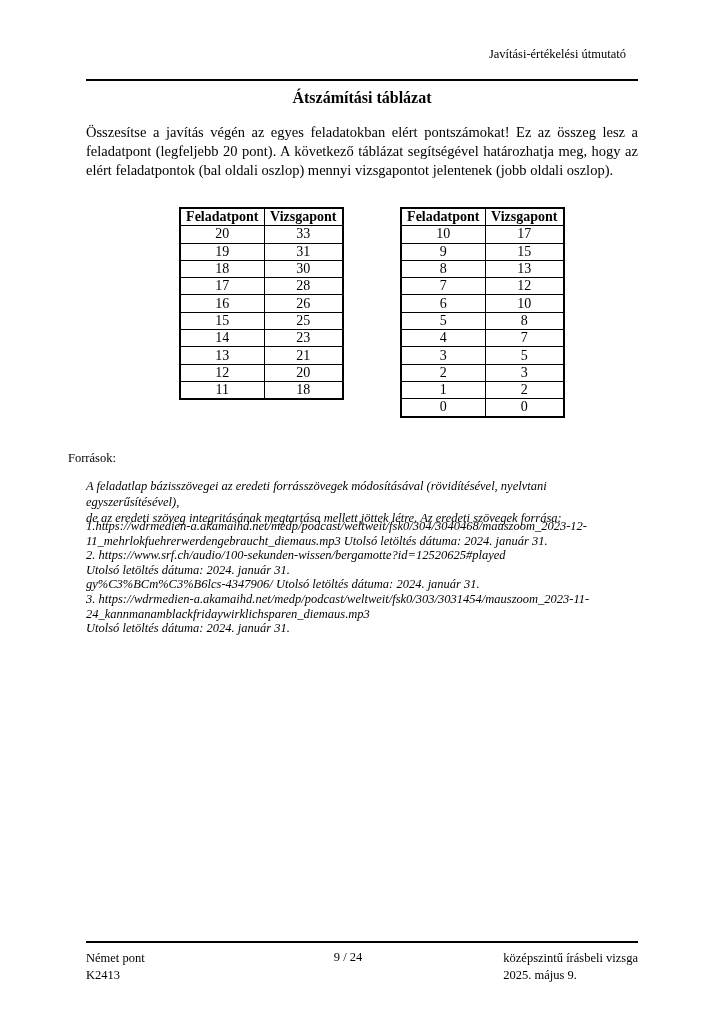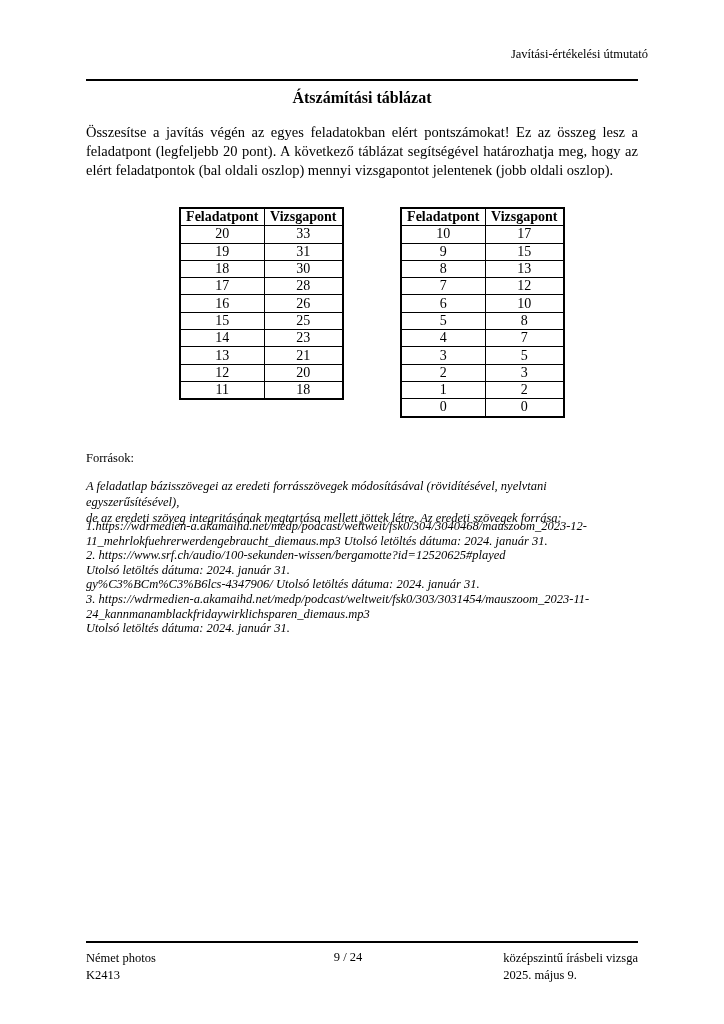--- a/index.html
+++ b/index.html
@@ -1,35 +1,35 @@
 <!DOCTYPE html>
 <html><head>
 <meta charset="utf-8">
 <style>
   html, body { margin: 0; padding: 0; background: #ffffff; }
   body { width: 724px; height: 1024px; position: relative; overflow: hidden;
          font-family: "Liberation Serif", "DejaVu Serif", serif; color: #000; }
   .abs { position: absolute; }
-  #running-header { top: 47px; right: 76px; font-size: 12.5px; }
+  #running-header { top: 47px; right: 98px; font-size: 12.5px; }
   #header-rule { top: 79px; left: 86px; width: 552px; height: 2px; background: #000; }
   #page-title { top: 89px; left: 86px; width: 552px; text-align: center;
                 font-size: 16px; font-weight: bold; }
   #intro { top: 123px; left: 86px; width: 552px; font-size: 14.5px; line-height: 19px;
            text-align: justify; }
   #intro p { margin: 0; }
   table.conv { position: absolute; border-collapse: collapse; font-size: 14px; }
   table.conv th, table.conv td { border: 1px solid #000; padding: 0; height: 16.3px;
            line-height: 16px; text-align: center; }
   table.conv th { font-weight: bold; margin-top: 6px; }
   table.conv { border: 2px solid #000; }
   #table-left { top: 207px; left: 179px; }
   #table-right { top: 207px; left: 400px; }
   #table-left col.c1, #table-right col.c1 { width: 84px; }
   #table-left col.c2, #table-right col.c2 { width: 79px; }
-  #sources-label { top: 451px; left: 86px; font-size: 12.5px; }
+  #sources-label { top: 451px; left: 68px; font-size: 12.5px; }
   #sources-note { top: 478px; left: 86px; width: 555px; font-size: 12.5px; line-height: 16px;
                   font-style: italic; }
   #sources-list { top: 519px; left: 86px; width: 555px; font-size: 12.5px; line-height: 14.6px;
                   font-style: italic; }
   #sources-list div { white-space: nowrap; }
   #footer-rule { top: 941px; left: 86px; width: 552px; height: 2px; background: #000; }
   #footer-left { top: 950px; left: 86px; font-size: 12.5px; line-height: 17px; }
   #footer-center { top: 950px; left: 0; width: 696px; text-align: center; font-size: 12.5px; }
   #footer-right { top: 950px; right: 86px; font-size: 12.5px; line-height: 17px; }
 </style>
@@ -172,20 +172,20 @@
   <div>2. https://www.srf.ch/audio/100-sekunden-wissen/bergamotte?id=12520625#played</div>
   <div>Utolsó letöltés dátuma: 2024. január 31.</div>
   <div>gy%C3%BCm%C3%B6lcs-4347906/ Utolsó letöltés dátuma: 2024. január 31.</div>
   <div>3. https://wdrmedien-a.akamaihd.net/medp/podcast/weltweit/fsk0/303/3031454/mauszoom_2023-11-</div>
   <div>24_kannmanamblackfridaywirklichsparen_diemaus.mp3</div>
   <div>Utolsó letöltés dátuma: 2024. január 31.</div>
 </div>
 
 <div id="footer-rule" class="abs"></div>
 <div id="footer-left" class="abs">
-  <div>Német photos</div>
+  <div>Német pont</div>
   <div>K2413</div>
 </div>
 <div id="footer-center" class="abs">9 / 24</div>
 <div id="footer-right" class="abs">
   <div>középszintű írásbeli vizsga</div>
   <div>2025. május 9.</div>
 </div>
 
 </body></html>

